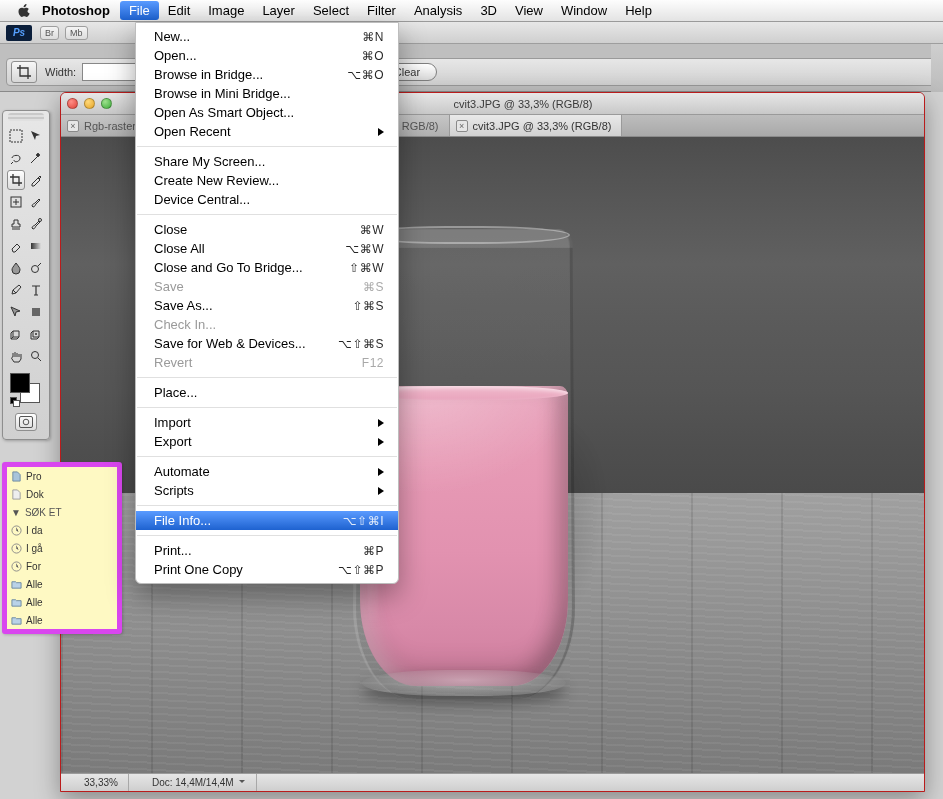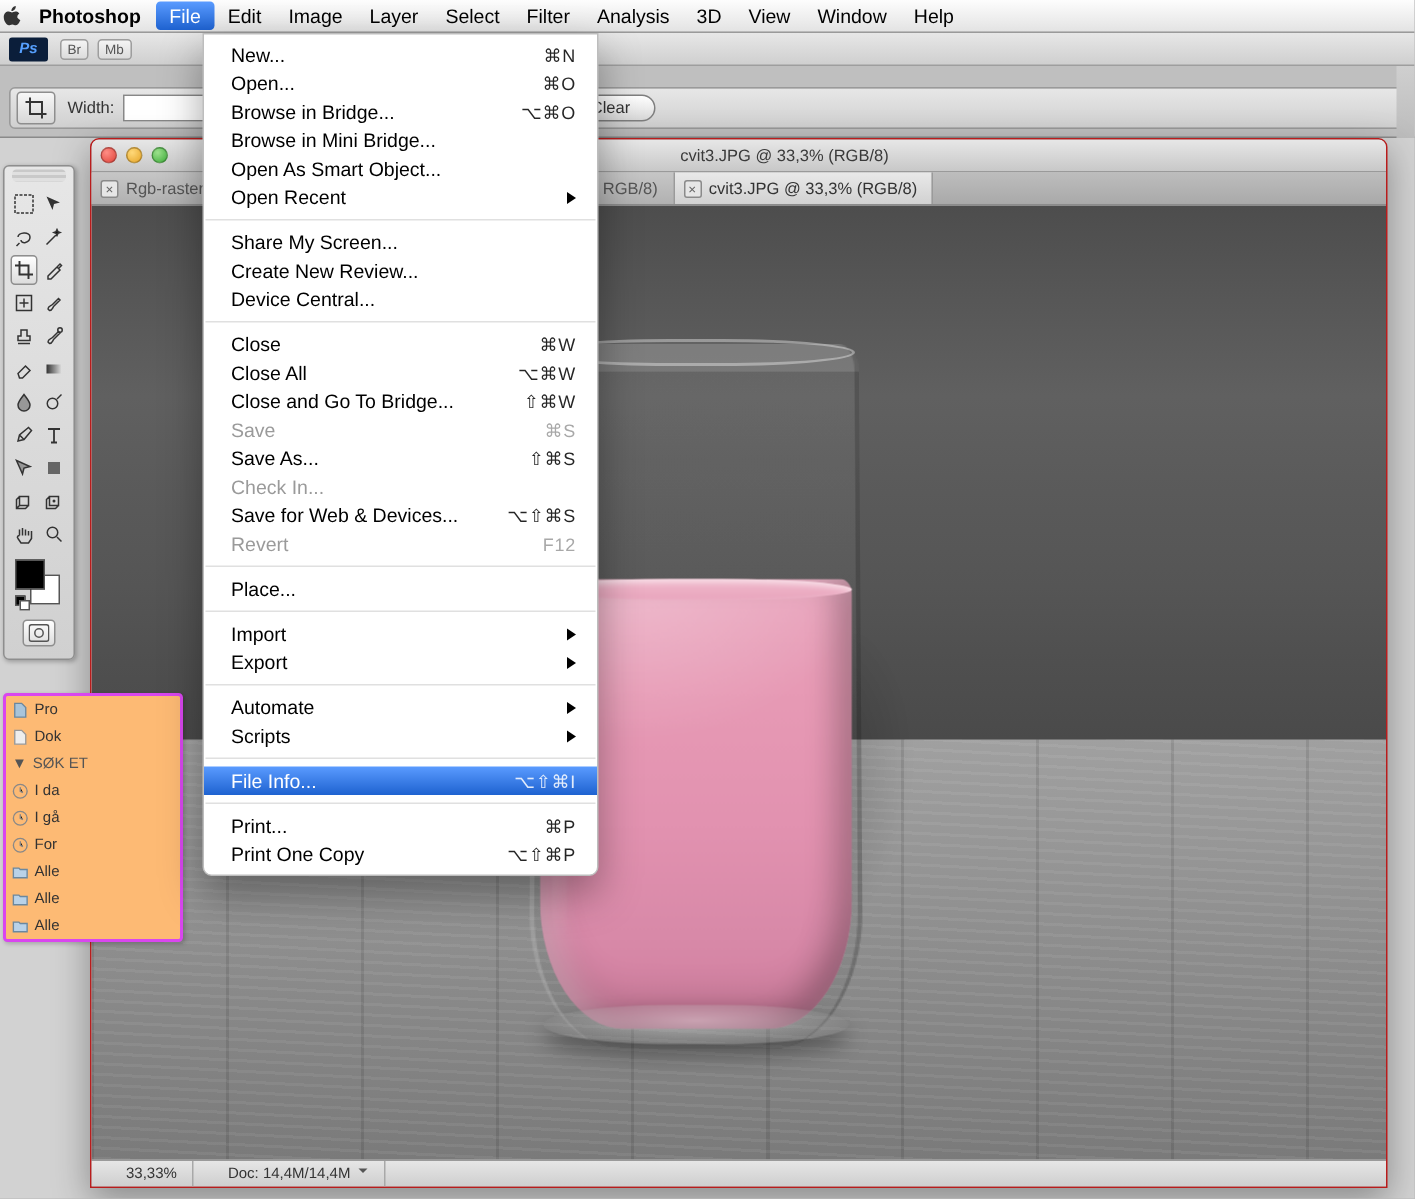--- a/index.html
+++ b/index.html
@@ -2,21 +2,21 @@
 <html><head>
 <meta charset="utf-8">
 <style>
   * { margin: 0; padding: 0; box-sizing: border-box; font-family: "Lucida Grande", "Helvetica Neue", Arial, sans-serif; }
   body { width: 943px; height: 799px; background: #d2d2d2; overflow: hidden; position: relative; -webkit-font-smoothing: antialiased; }
 
   
   .menubar { position: absolute; top: 0; left: 0; right: 0; height: 22px;
              background: linear-gradient(#fdfdfd,#e3e3e3);
              border-bottom: 1px solid #9a9a9a; display: flex; align-items: center;
-             font-size: 13px; color: #000; padding-left: 0; }
+             font-size: 13px; color: #000; padding-left: 16px; }
   .menubar .apple { width: 16px; height: 16px; margin-right: 10px; display:flex;align-items:center;justify-content:center;}
   .menubar .app  { font-weight: 700; margin-right: 10px; }
   .menubar .mbitem { padding: 2px 9px; border-radius: 3px; }
   .menubar .mbitem.selected { background: #2a6ad7; background: linear-gradient(#5a9bff,#1e62d0); color: #fff; }
 
   
   .optrow { position: absolute; top: 22px; left: 0; right: 0; height: 22px;
             background: linear-gradient(#e7e7e7,#cfcfcf); border-bottom: 1px solid #9e9e9e;
             display: flex; align-items: center; font-size: 11px; color: #444; padding-left: 6px; }
   .ps-icon { width: 26px; height: 16px; margin-right: 8px; background:#0b1e3a;border-radius:2px;
@@ -135,21 +135,21 @@
   .sw.fg{top:0;left:2px;background:#000;z-index:2;}
   .sw.bg{top:10px;left:12px;background:#fff;}
   .mini{position:absolute;bottom:0;left:2px;width:10px;height:10px;}
   .mini .a{position:absolute;top:0;left:0;width:7px;height:7px;background:#000;border:1px solid #555;}
   .mini .b{position:absolute;top:3px;left:3px;width:7px;height:7px;background:#fff;border:1px solid #555;}
   .qm { margin:6px auto 0; width:22px;height:18px;border:1px solid #8e8e8e;border-radius:3px;
         background:linear-gradient(#fff,#dcdcdc); display:flex;align-items:center;justify-content:center;}
 
   
   .minibridge { position:absolute; top:462px; left:2px; width:120px;
-                background:#fdba74;border:2px solid #d946ef;border-radius:3px;
+                background:#fef9c3;border:5px solid #d946ef;border-radius:3px;
                 font-size:10px;color:#333; box-shadow:1px 1px 3px rgba(0,0,0,.2);}
   .minibridge .row{display:flex;align-items:center;height:18px;padding:0 4px;gap:4px;}
   .minibridge .hdr{font-size:10px; color:#555;}
   .minibridge svg{width:11px;height:11px;flex:none;}
 
   
   .menu { position: absolute; top: 22px; left: 135px; width: 264px;
           background: #fff; border:1px solid #bdbdbd; border-radius: 0 0 6px 6px;
           box-shadow: 0 12px 28px rgba(0,0,0,.35);
           padding: 4px 0; font-size: 13px; color:#000; z-index: 50; }

